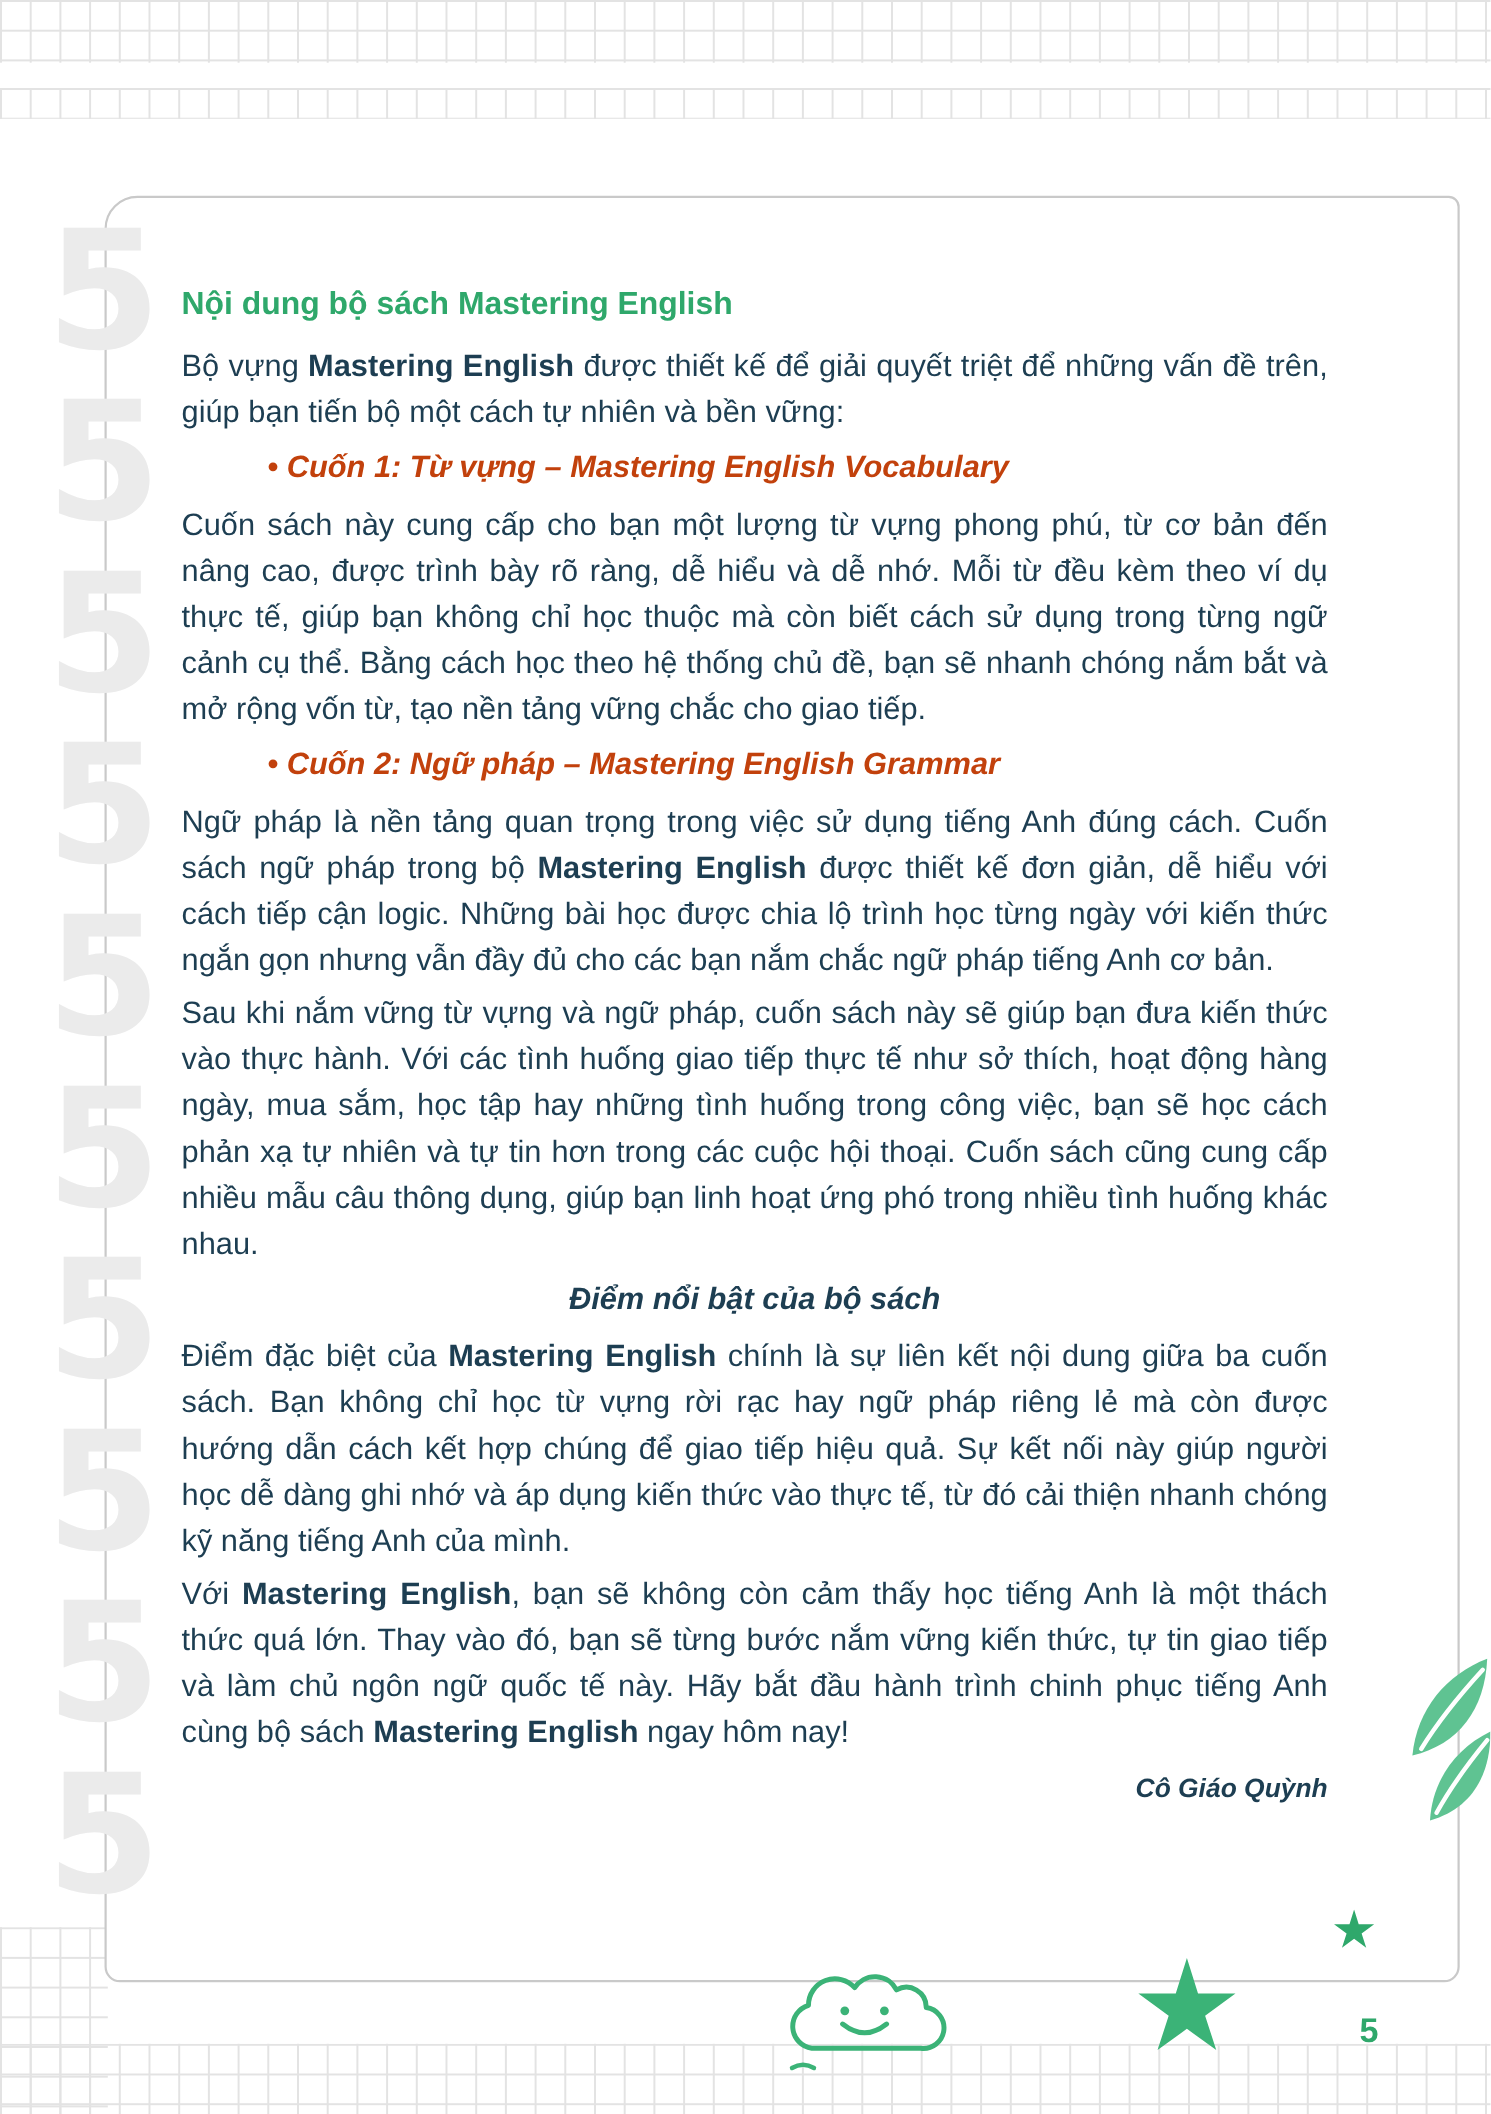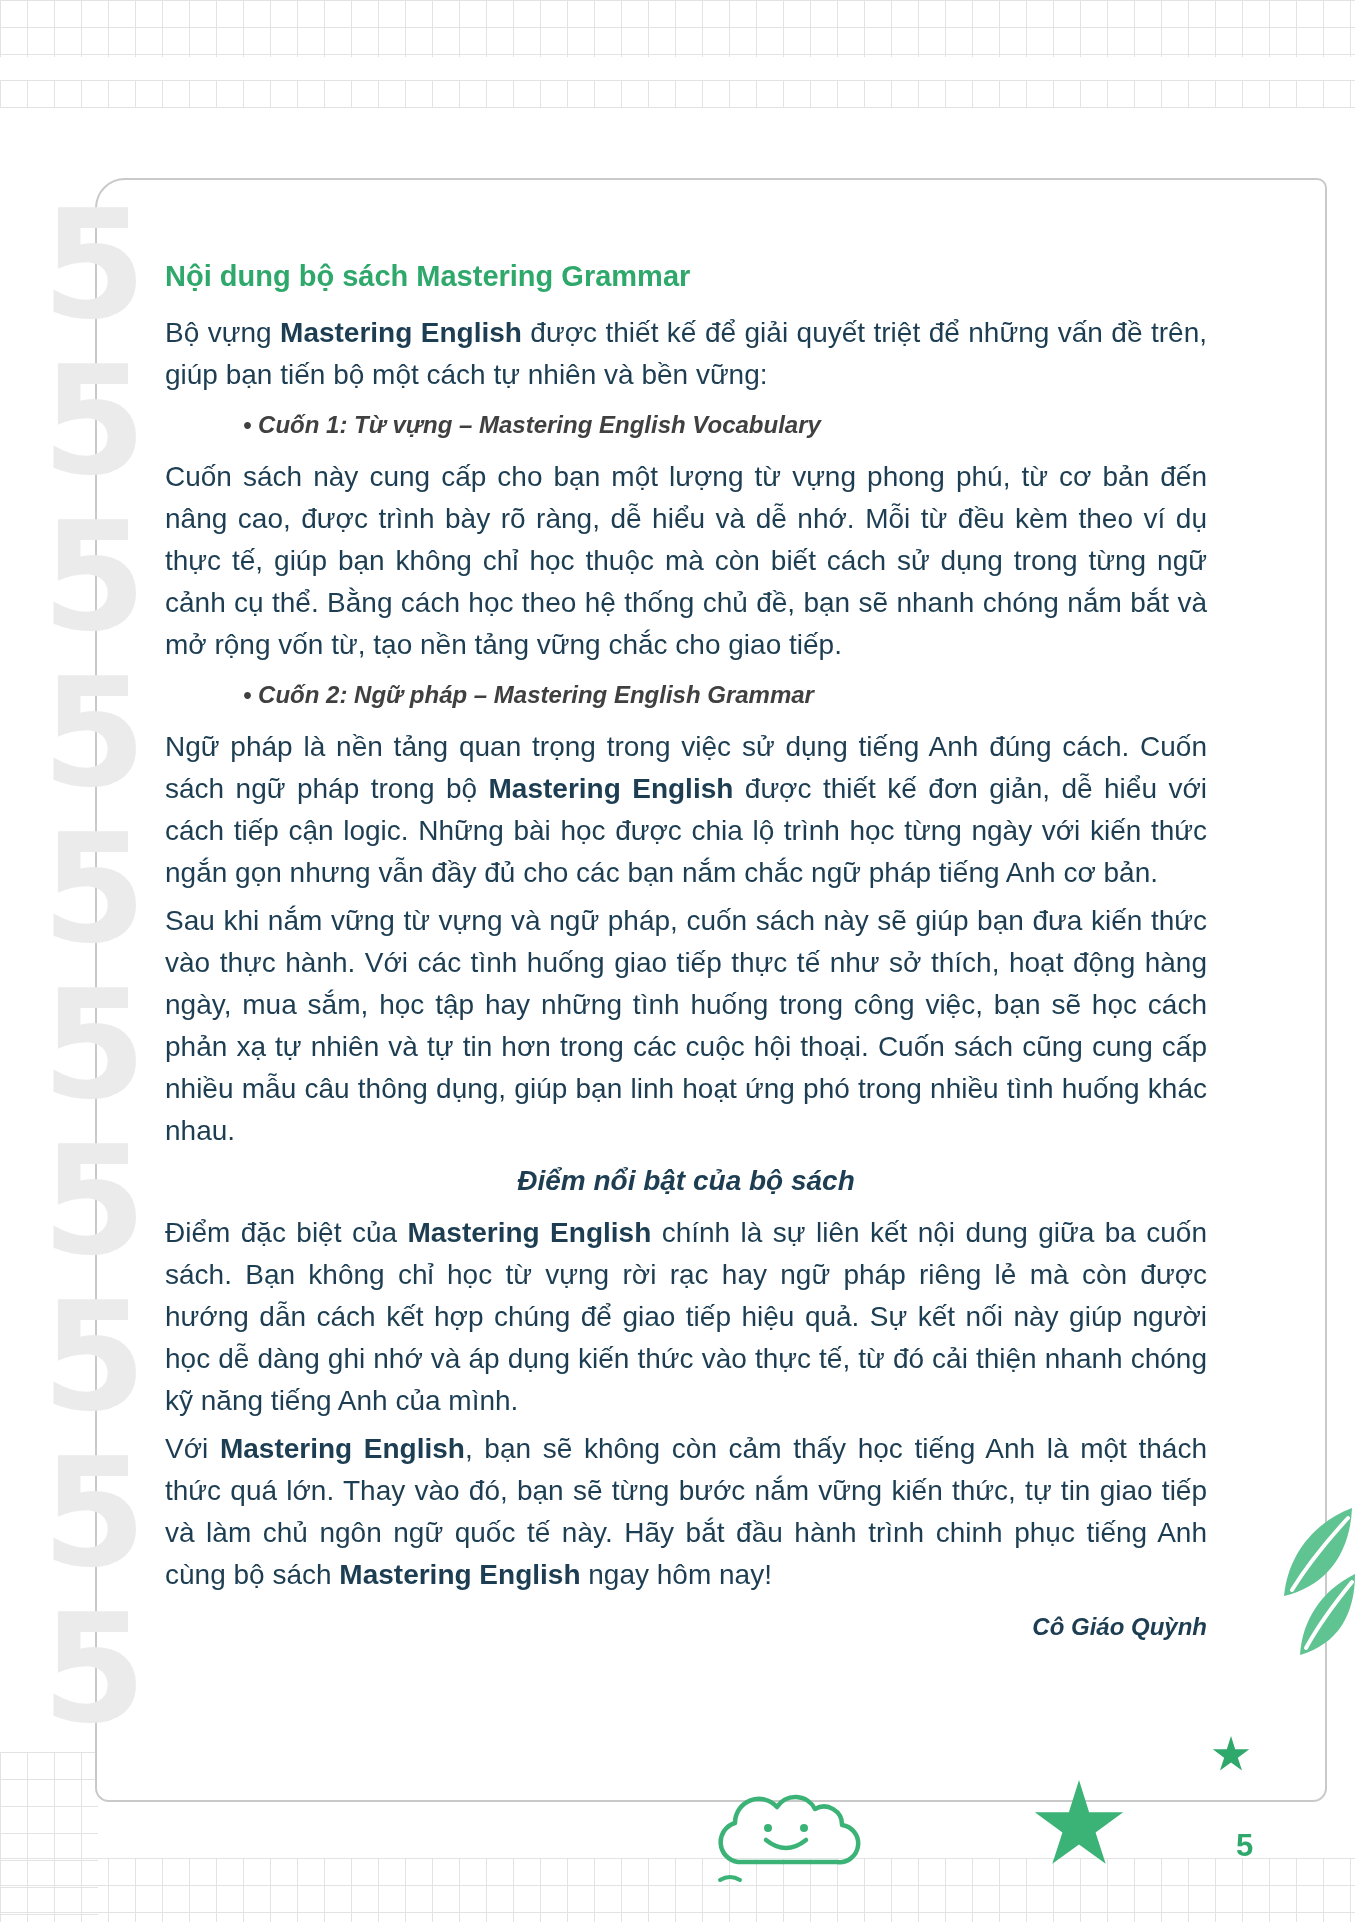--- a/index.html
+++ b/index.html
@@ -42,22 +42,22 @@
   }
   .blk{margin:0 0 6px 0;}
   .blk-heading{
     color:#2fa86b;font-weight:bold;font-size:29px;line-height:40px;
     margin-bottom:16px;
   }
   .blk-para{
     font-size:28px;line-height:42px;text-align:justify;margin-bottom:6px;
   }
   .blk-bullet{
-    color:#404040;font-weight:bold;font-style:italic;
-    font-size:24px;line-height:42px;padding-left:78px;margin:8px 0 10px 0;
+    color:#c2410c;font-weight:bold;font-style:italic;
+    font-size:28px;line-height:42px;padding-left:78px;margin:8px 0 10px 0;
   }
   .blk-subheading{
     font-weight:bold;font-style:italic;font-size:28px;line-height:42px;
     margin:8px 0 10px 0;
     text-align:center;
   }
   .blk-signature{
     text-align:right;font-weight:bold;font-style:italic;
     font-size:24px;line-height:42px;margin-top:10px;
   }
@@ -91,21 +91,21 @@
     <div>5</div>
     <div>5</div>
     <div>5</div>
     <div>5</div>
     <div>5</div>
     <div>5</div>
     <div>5</div>
   </div>
 
 <div class="content">
-    <div class="blk blk-heading"><span>Nội dung bộ sách Mastering Grammar</span></div>
+    <div class="blk blk-heading"><span>Nội dung bộ sách Mastering English</span></div>
     <div class="blk blk-para"><span>Bộ vựng </span><span class="b i">Mastering English</span><span> được thiết kế để giải quyết triệt để những vấn đề trên, giúp bạn tiến bộ một cách tự nhiên và bền vững:</span></div>
     <div class="blk blk-bullet"><span>• Cuốn 1: Từ vựng – Mastering English Vocabulary</span></div>
     <div class="blk blk-para"><span>Cuốn sách này cung cấp cho bạn một lượng từ vựng phong phú, từ cơ bản đến nâng cao, được trình bày rõ ràng, dễ hiểu và dễ nhớ. Mỗi từ đều kèm theo ví dụ thực tế, giúp bạn không chỉ học thuộc mà còn biết cách sử dụng trong từng ngữ cảnh cụ thể. Bằng cách học theo hệ thống chủ đề, bạn sẽ nhanh chóng nắm bắt và mở rộng vốn từ, tạo nền tảng vững chắc cho giao tiếp.</span></div>
     <div class="blk blk-bullet"><span>• Cuốn 2: Ngữ pháp – Mastering English Grammar</span></div>
     <div class="blk blk-para"><span>Ngữ pháp là nền tảng quan trọng trong việc sử dụng tiếng Anh đúng cách. Cuốn sách ngữ pháp trong bộ </span><span class="b i">Mastering English</span><span> được thiết kế đơn giản, dễ hiểu với cách tiếp cận logic. Những bài học được chia lộ trình học từng ngày với kiến thức ngắn gọn nhưng vẫn đầy đủ cho các bạn nắm chắc ngữ pháp tiếng Anh cơ bản.</span></div>
     <div class="blk blk-para"><span>Sau khi nắm vững từ vựng và ngữ pháp, cuốn sách này sẽ giúp bạn đưa kiến thức vào thực hành. Với các tình huống giao tiếp thực tế như sở thích, hoạt động hàng ngày, mua sắm, học tập hay những tình huống trong công việc, bạn sẽ học cách phản xạ tự nhiên và tự tin hơn trong các cuộc hội thoại. Cuốn sách cũng cung cấp nhiều mẫu câu thông dụng, giúp bạn linh hoạt ứng phó trong nhiều tình huống khác nhau.</span></div>
     <div class="blk blk-subheading"><span>Điểm nổi bật của bộ sách</span></div>
     <div class="blk blk-para"><span>Điểm đặc biệt của </span><span class="b i">Mastering English</span><span> chính là sự liên kết nội dung giữa ba cuốn sách. Bạn không chỉ học từ vựng rời rạc hay ngữ pháp riêng lẻ mà còn được hướng dẫn cách kết hợp chúng để giao tiếp hiệu quả. Sự kết nối này giúp người học dễ dàng ghi nhớ và áp dụng kiến thức vào thực tế, từ đó cải thiện nhanh chóng kỹ năng tiếng Anh của mình.</span></div>
     <div class="blk blk-para"><span>Với </span><span class="b i">Mastering English</span><span>, bạn sẽ không còn cảm thấy học tiếng Anh là một thách thức quá lớn. Thay vào đó, bạn sẽ từng bước nắm vững kiến thức, tự tin giao tiếp và làm chủ ngôn ngữ quốc tế này. Hãy bắt đầu hành trình chinh phục tiếng Anh cùng bộ sách </span><span class="b i">Mastering English</span><span> ngay hôm nay!</span></div>
     <div class="blk blk-signature"><span>Cô Giáo Quỳnh</span></div>

